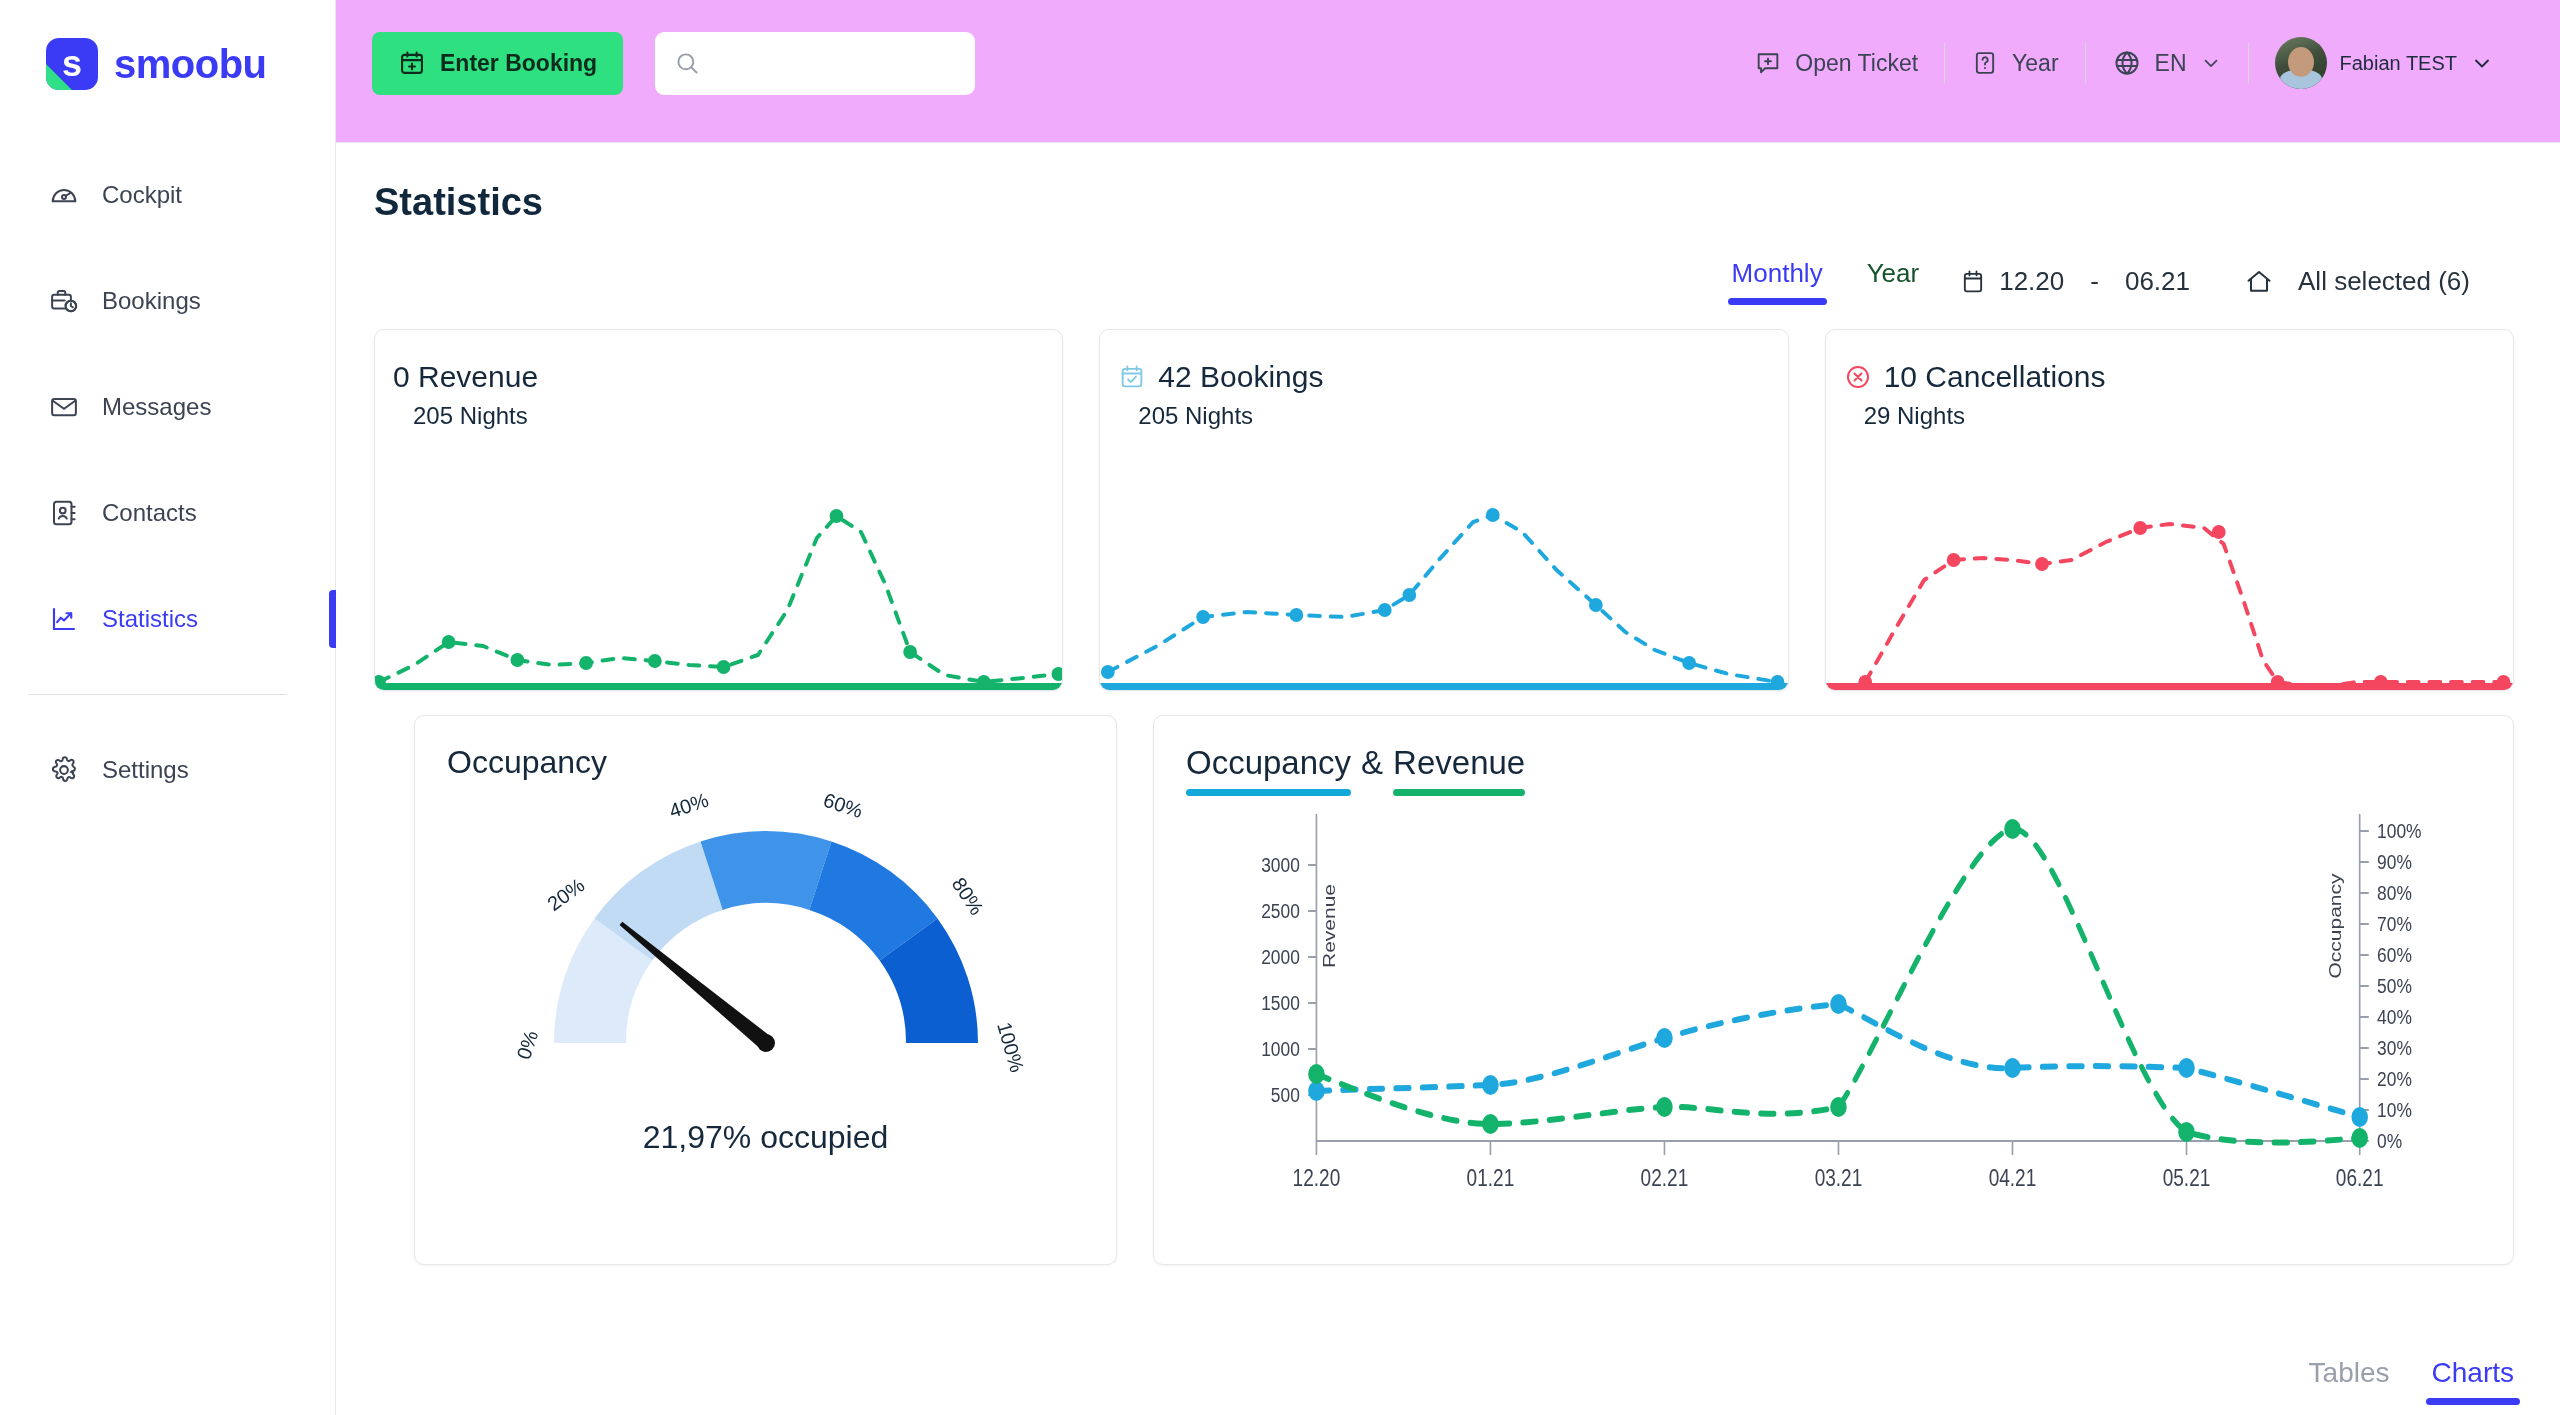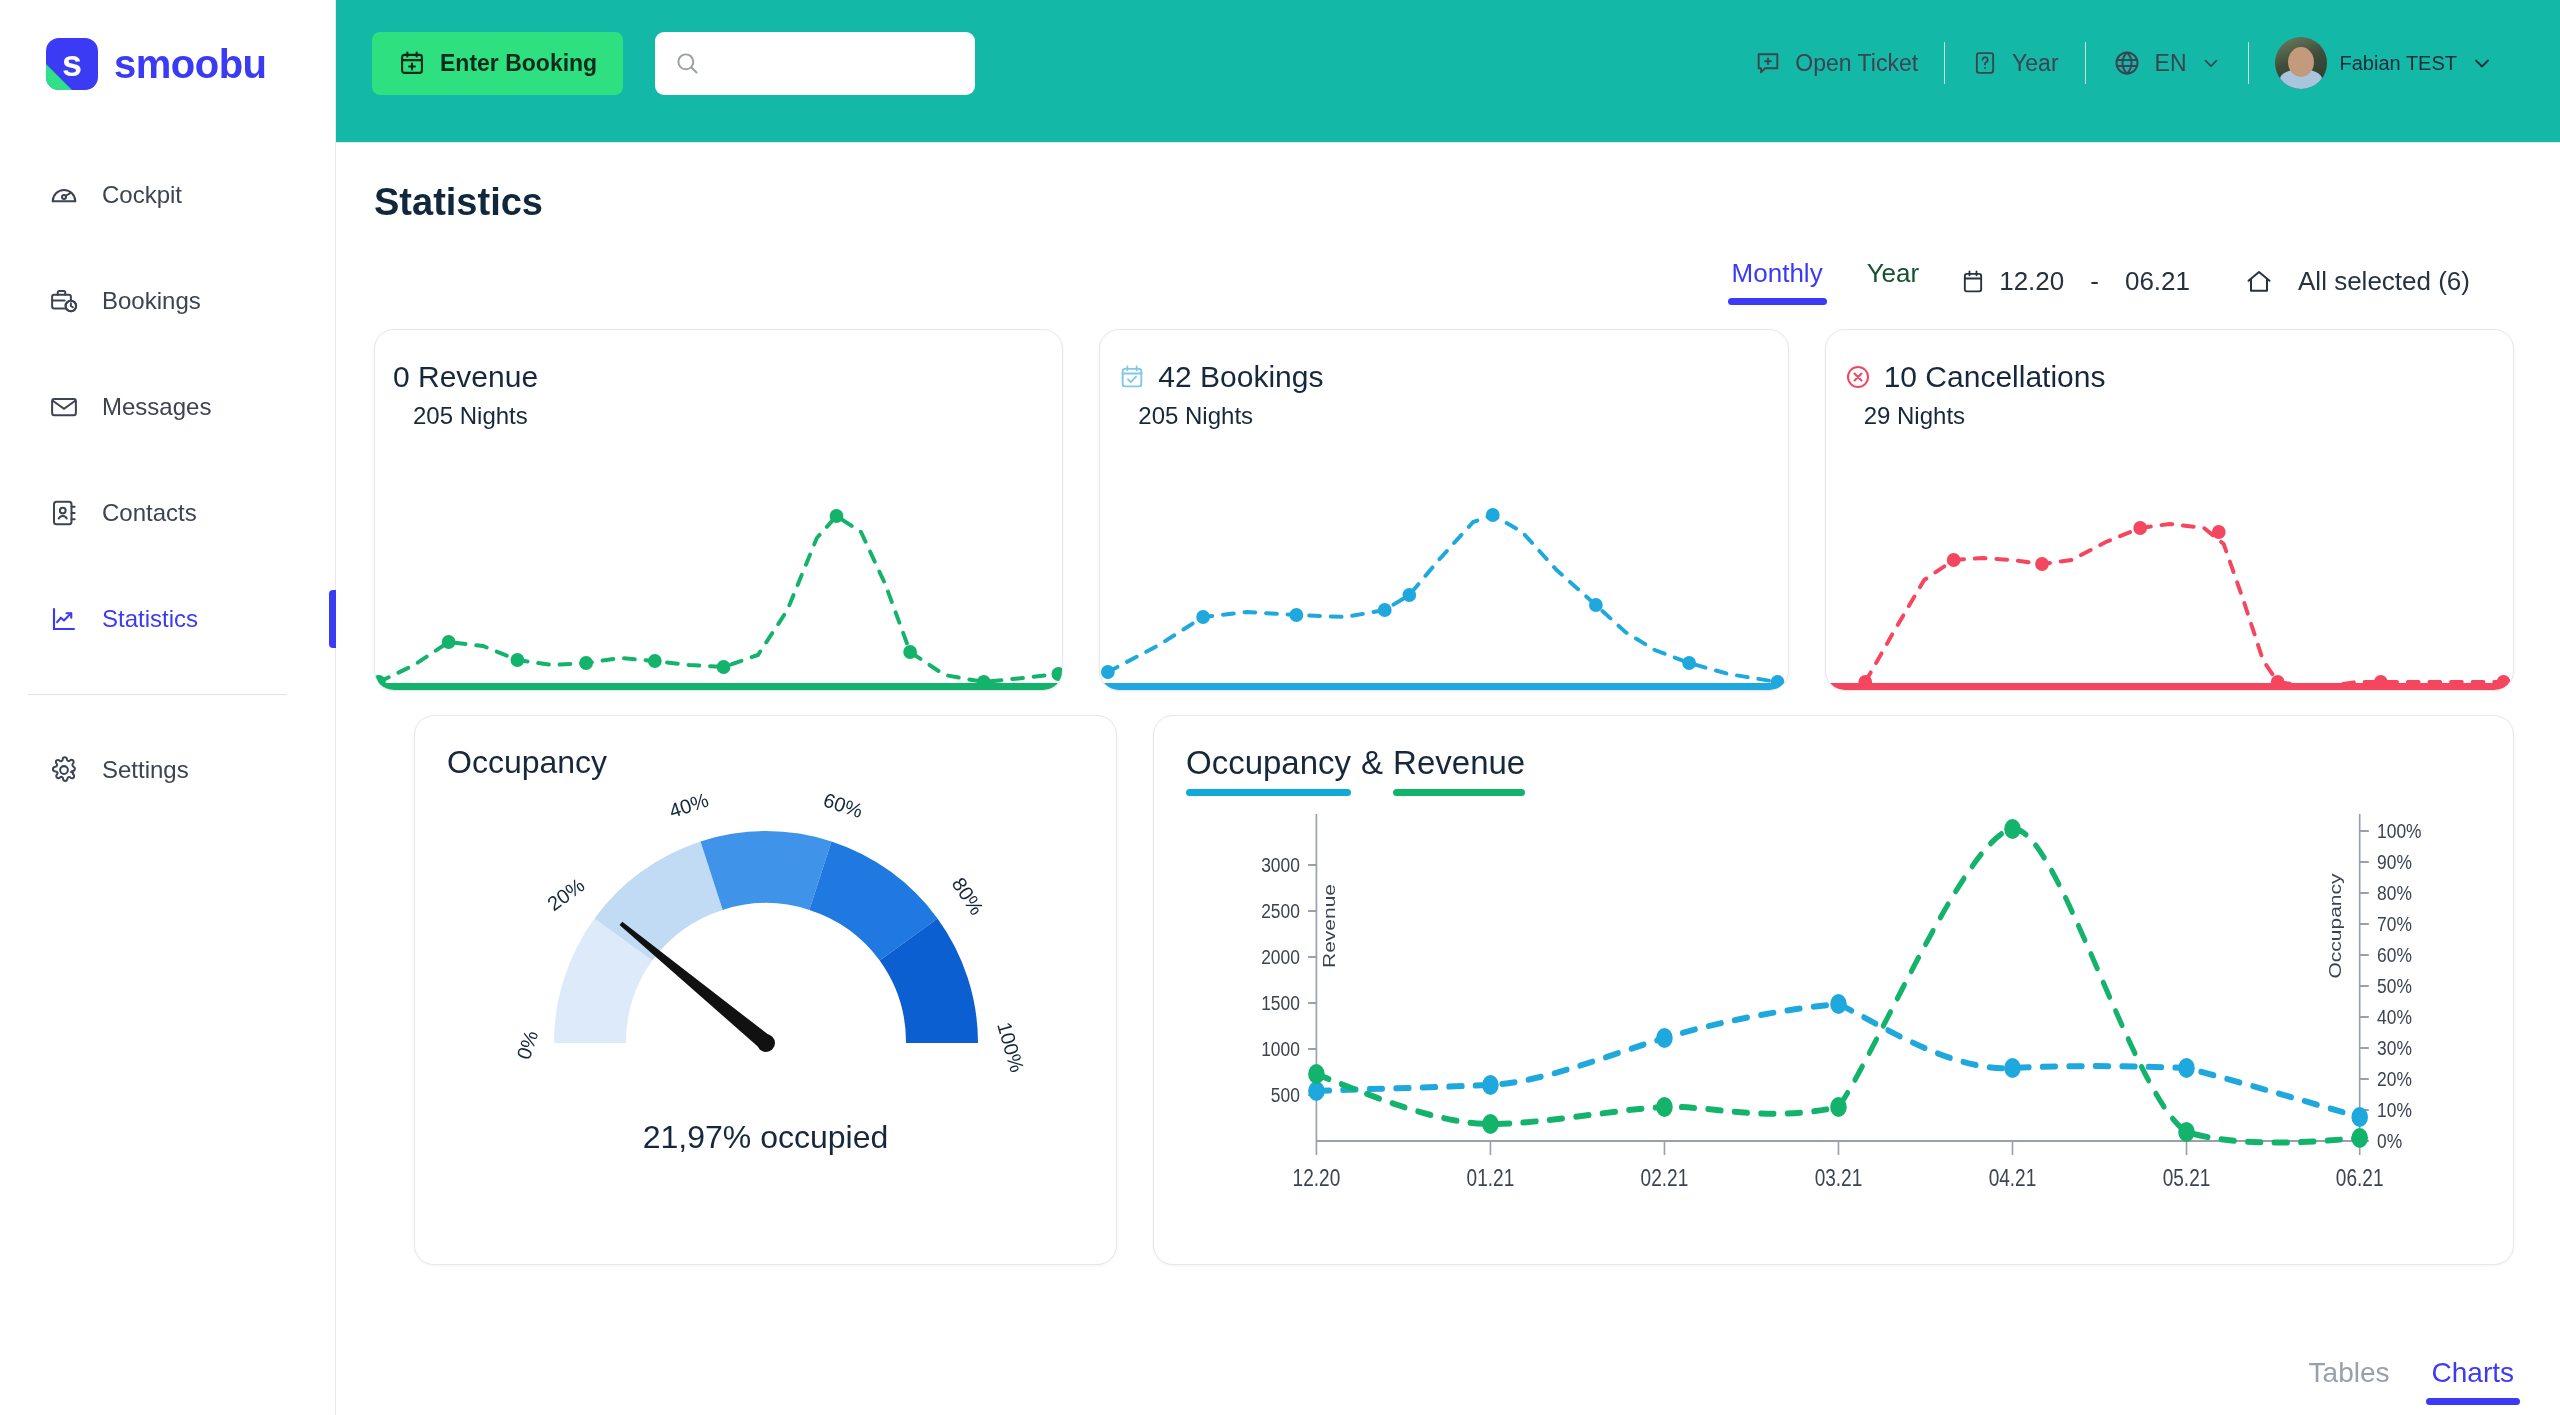--- a/index.html
+++ b/index.html
@@ -45,21 +45,21 @@
   .nav-item.active .active-bar {
     position: absolute; right: -1px; top: 2px; width: 7px; height: 58px;
     background: #3b3bf5; border-radius: 4px 0 0 4px;
   }
   .nav-sep { height: 1px; background: #dfe2e8; margin: 10px 48px 44px 28px; }
 
   
   .main { flex: 1 1 auto; height: 1415px; display: flex; flex-direction: column; background: #fff; }
 
   .topbar {
-    height: 143px; background: #14b8a6; display: flex; align-items: center;
+    height: 143px; background: #f0abfc; display: flex; align-items: center;
     padding: 0 40px 16px 36px; flex: 0 0 143px; border-bottom: 1px solid #e5e7eb;
   }
   .btn-enter {
     display: flex; align-items: center; gap: 14px;
     background: #2ee07f; color: #0d2b1c; border: none; border-radius: 8px;
     height: 63px; padding: 0 26px; font-size: 23px; font-weight: 600; cursor: pointer;
     font-family: "Liberation Sans", sans-serif;
   }
   .searchbox {
     margin-left: 32px; width: 320px; height: 63px; background: #fff;
@@ -106,21 +106,21 @@
     content:""; position:absolute; left:0; right:0; bottom: 0; height: 7px;
     background: #3b3bf5; border-radius: 4px;
   }
   .f-gap { width: 36px; }
   .f-chunk { display: flex; align-items: center; gap: 12px; font-size: 26px; color: #27323f; cursor: pointer; }
   .f-dash { color: #27323f; padding: 0 14px; font-size: 26px; }
 
   
   .kpi-row { display: flex; gap: 36px; margin-top: 24px; }
   .card {
-    background: #fff; border: 1px solid #e5e7eb; border-radius: 20px;
+    background: #fff; border: 1px solid #e5e7eb; border-radius: 10px;
     box-shadow: 0 1px 3px rgba(16,30,60,.05); position: relative; overflow: hidden;
   }
   .kpi-card { flex: 1 1 0; height: 362px; }
   .kpi-title { font-size: 30px; color: #16293c; display: flex; align-items: center; gap: 12px; padding: 30px 0 0 18px; }
   .kpi-sub { font-size: 24px; color: #16293c; padding: 8px 0 0 38px; }
   .spark { position: absolute; left: 0; right: 0; bottom: 0; height: 230px; }
   .spark svg { display: block; width: 100%; height: 100%; }
 
   .bottom-row { display: flex; gap: 36px; margin-top: 24px; padding-left: 40px; }
   .occ-card { flex: 0 0 703px; height: 550px; }

